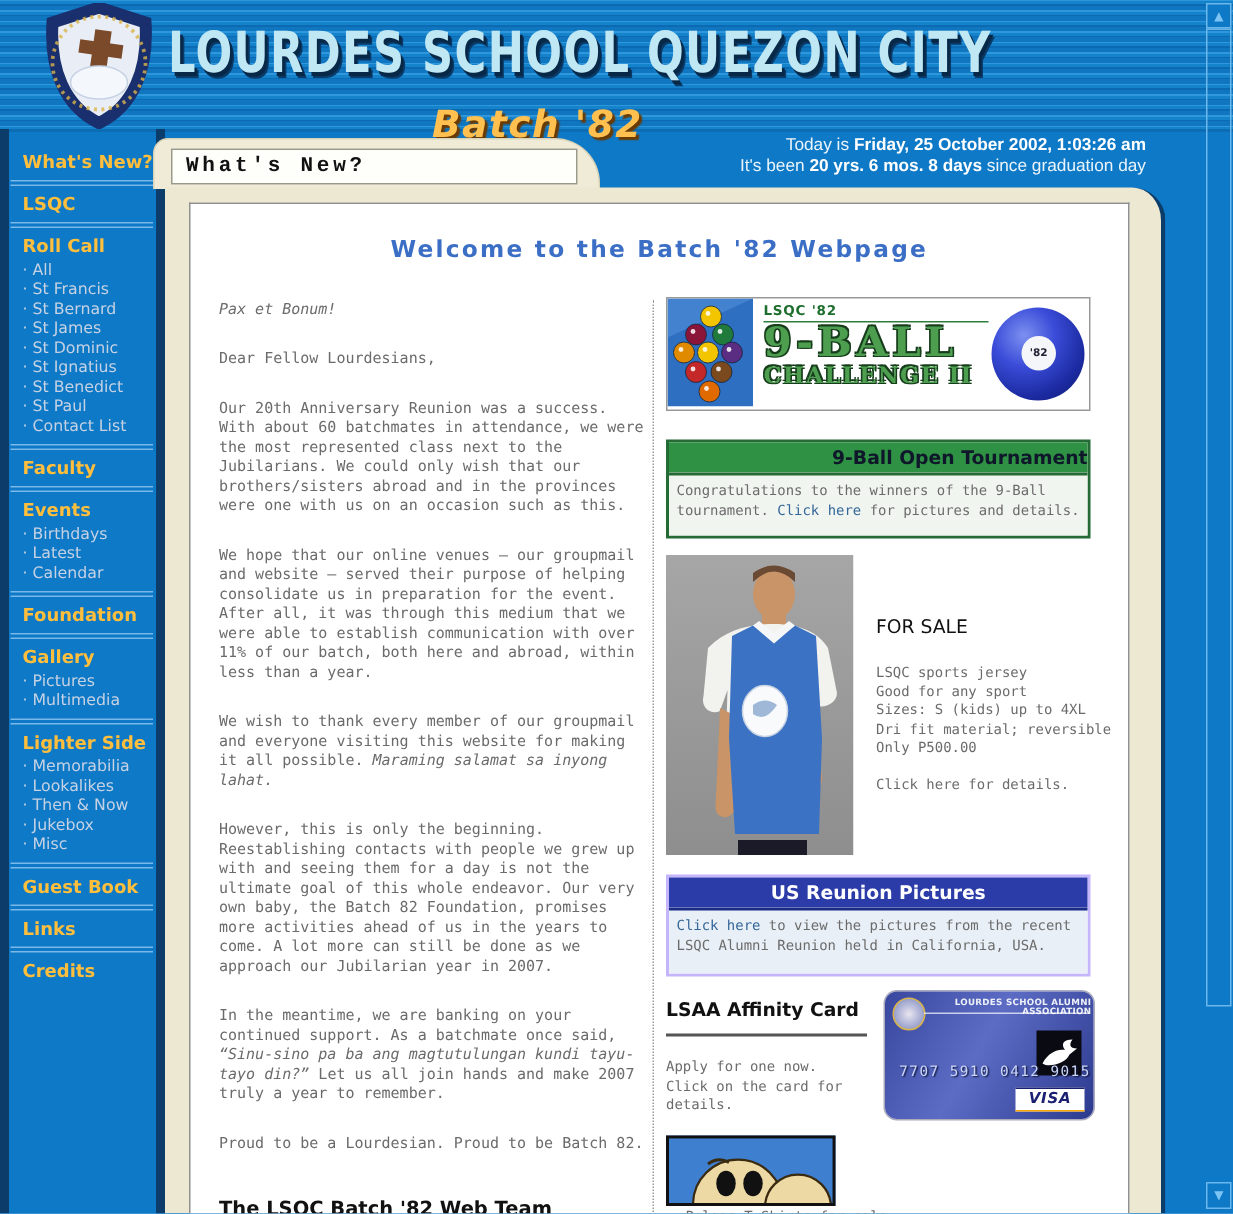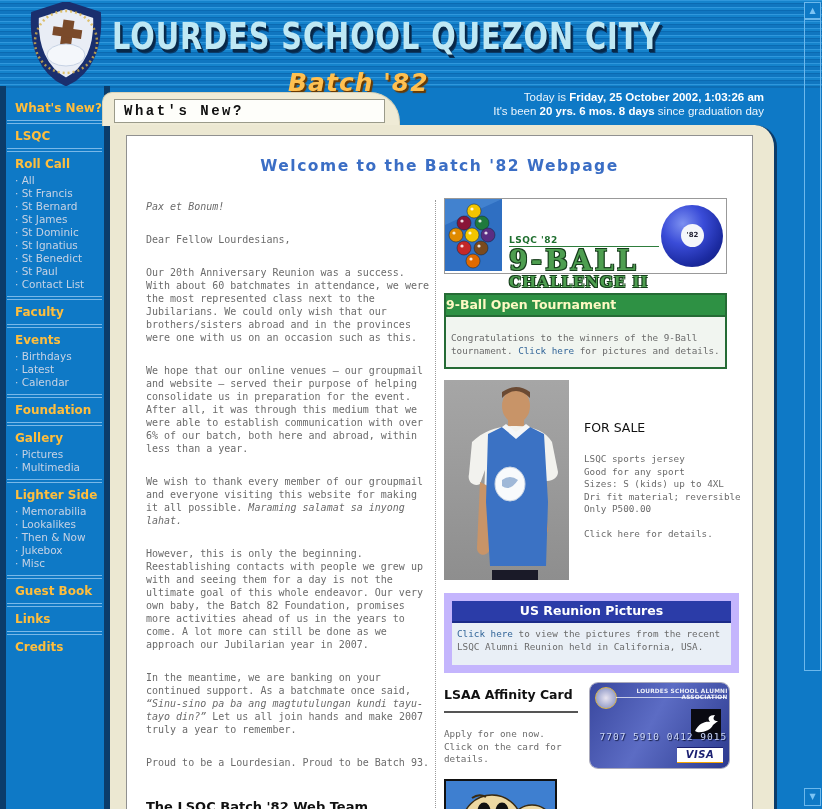--- a/index.html
+++ b/index.html
@@ -53,38 +53,38 @@
     margin-top:30px;}
   
   .col-right{position:absolute;left:317px;top:62px;width:285px;}
   .mono{font-family:"DejaVu Sans Mono",monospace;font-size:9.3px;line-height:12.5px;color:#6B6B6B;}
   .lnk{color:#336699;cursor:pointer;}
   
   .banner{width:281px;height:74px;background:#fff;border:1px solid #999;display:flex;
     position:relative;margin-bottom:19px;}
   .banner-mid{padding:4px 0 0 7px;}
   .lsqc82{font-size:9px;font-weight:bold;color:#1E6E2E;letter-spacing:.5px;
-    border-bottom:1px solid #2E7D3C;width:150px;padding-bottom:1px;margin-top:32px;}
+    border-bottom:1px solid #2E7D3C;width:150px;padding-bottom:1px;}
   .nine{font-family:"DejaVu Serif",serif;font-weight:bold;font-size:27px;line-height:27px;
     color:#4E9E50;letter-spacing:3px;
     text-shadow:1px 1px 0 #173E1C,-1px -1px 0 #173E1C,1px -1px 0 #173E1C,-1px 1px 0 #173E1C;}
   .challenge{font-family:"DejaVu Serif",serif;font-weight:bold;font-size:15px;line-height:17px;
     color:#4E9E50;letter-spacing:1px;
     text-shadow:1px 1px 0 #173E1C,-1px -1px 0 #173E1C,1px -1px 0 #173E1C,-1px 1px 0 #173E1C;}
   .ball9{position:absolute;right:3px;top:6px;width:62px;height:62px;border-radius:50%;
     background:radial-gradient(circle at 35% 30%,#7C90F0 0%,#3A4CD8 35%,#1B2AA0 70%,#101B70 100%);}
   .ball9-dot{position:absolute;left:20px;top:19px;width:23px;height:23px;border-radius:50%;
     background:#F4F6FA;text-align:center;line-height:23px;font-size:7px;font-weight:bold;color:#223;}
   
   .note-box{width:279px;margin-bottom:11px;}
   .t-box{border:2px solid #256B35;}
-  .t-head{background:#2E9144;color:#fef9c3;font-weight:bold;font-size:12.5px;text-align:left;
+  .t-head{background:#2E9144;color:#0f172a;font-weight:bold;font-size:12.5px;text-align:right;
     padding:2px 0 3px;}
-  .t-body{background:#F1F5F0;border-top:2px solid #256B35;padding:15px 5px 10px;}
-  .u-box{border:8px solid #c4b5fd;margin-bottom:10px;}
+  .t-body{background:#F1F5F0;border-top:2px solid #256B35;padding:5px 5px 10px;}
+  .u-box{border:2px solid #c4b5fd;margin-bottom:10px;}
   .u-head{background:#2B3CA8;color:#fff;font-weight:bold;font-size:12.5px;text-align:center;
     padding:2px 0 3px;}
   .u-body{background:#E9EFF6;border-top:2px solid #1B2B88;padding:5px 5px 12px;}
   
   .jersey-row{display:flex;margin-bottom:9px;}
   .jersey-info{margin-left:15px;padding-top:40px;white-space:nowrap;}
   .for-sale{font-weight:normal;font-size:12.5px;color:#111;margin-bottom:18px;}
   .details-line{margin-top:12px;}
   
   .aff-row{display:flex;margin-bottom:11px;}
@@ -199,25 +199,25 @@
 
   <div class="content">
     <div class="white-panel">
       <div class="welcome">Welcome to the Batch '82 Webpage</div>
       <div class="dotted-div"></div>
 
       <div class="col-left">
         <p><i>Pax et Bonum!</i></p>
         <p>Dear Fellow Lourdesians,</p>
         <p>Our 20th Anniversary Reunion was a success. With about 60 batchmates in attendance, we were the most represented class next to the Jubilarians. We could only wish that our brothers/sisters abroad and in the provinces were one with us on an occasion such as this.</p>
-        <p>We hope that our online venues — our groupmail and website — served their purpose of helping consolidate us in preparation for the event. After all, it was through this medium that we were able to establish communication with over 6% of our batch, both here and abroad, within less than a year.</p>
+        <p>We hope that our online venues — our groupmail and website — served their purpose of helping consolidate us in preparation for the event. After all, it was through this medium that we were able to establish communication with over 11% of our batch, both here and abroad, within less than a year.</p>
         <p><span>We wish to thank every member of our groupmail and everyone visiting this website for making it all possible. </span><i>Maraming salamat sa inyong lahat.</i></p>
         <p>However, this is only the beginning. Reestablishing contacts with people we grew up with and seeing them for a day is not the ultimate goal of this whole endeavor. Our very own baby, the Batch 82 Foundation, promises more activities ahead of us in the years to come. A lot more can still be done as we approach our Jubilarian year in 2007.</p>
         <p><span>In the meantime, we are banking on your continued support. As a batchmate once said, </span><i>“Sinu-sino pa ba ang magtutulungan kundi tayu-tayo din?”</i><span> Let us all join hands and make 2007 truly a year to remember.</span></p>
-        <p class="p-oneline">Proud to be a Lourdesian. Proud to be Batch 93.</p>
+        <p class="p-oneline">Proud to be a Lourdesian. Proud to be Batch 82.</p>
         <div class="signature">The LSQC Batch '82 Web Team</div>
       </div>
 
       <div class="col-right">
 
         <div class="banner">
           <span>
             <svg width="57" height="72" viewBox="0 0 57 72">
               <rect width="57" height="72" fill="#2F6FC2"></rect>
               <path d="M0,0 L57,0 L0,26 Z" fill="#5A9AE0" opacity=".45"></path>

